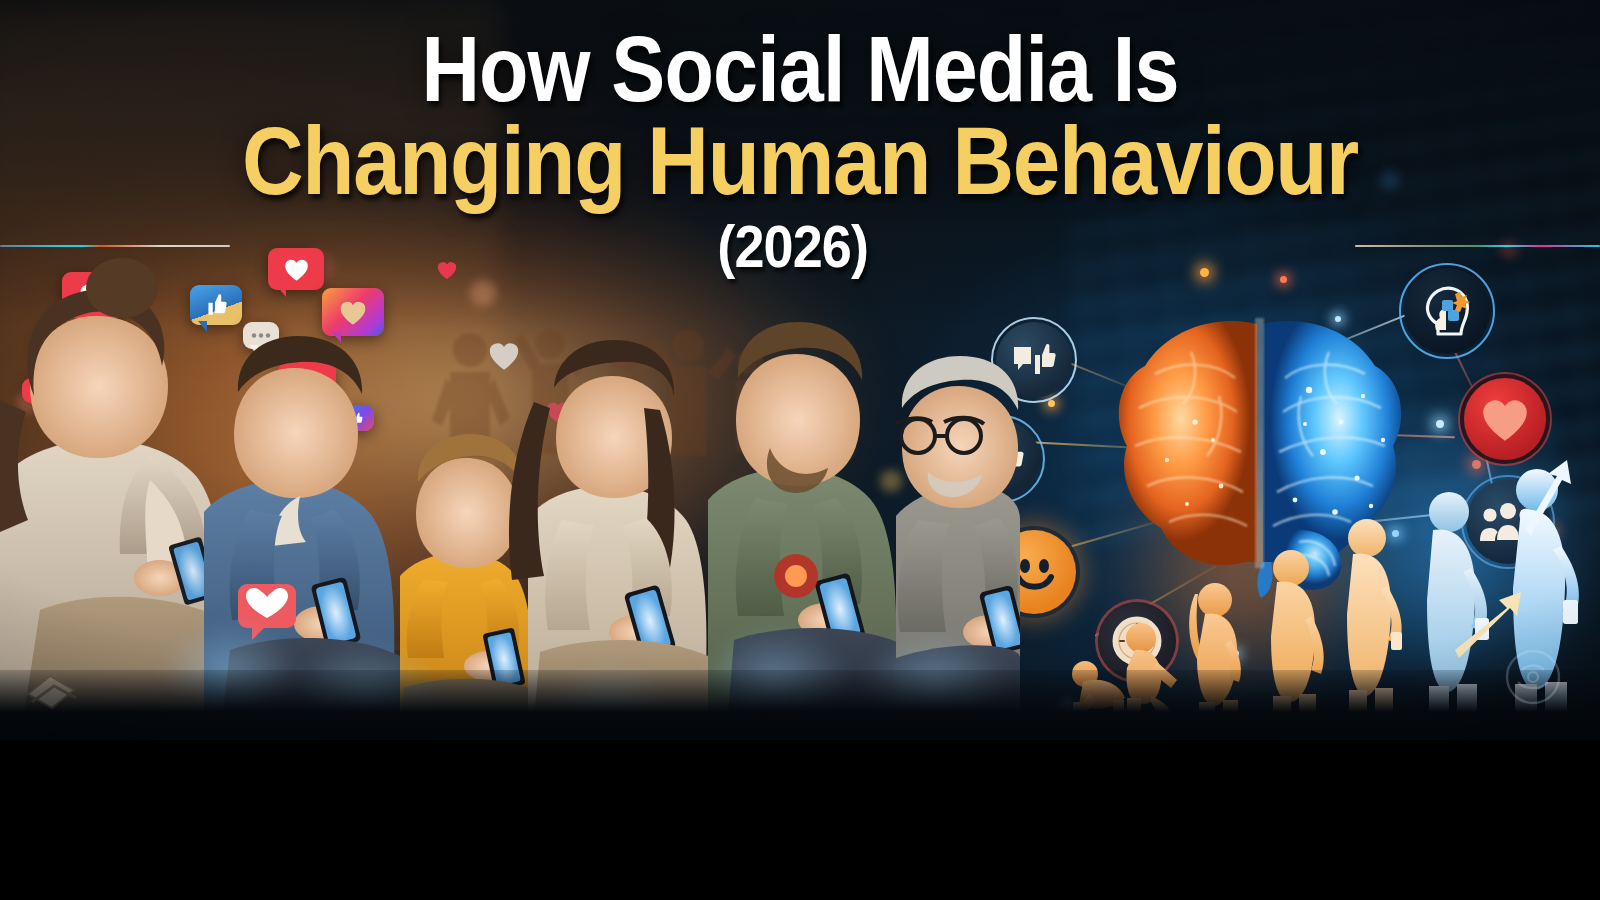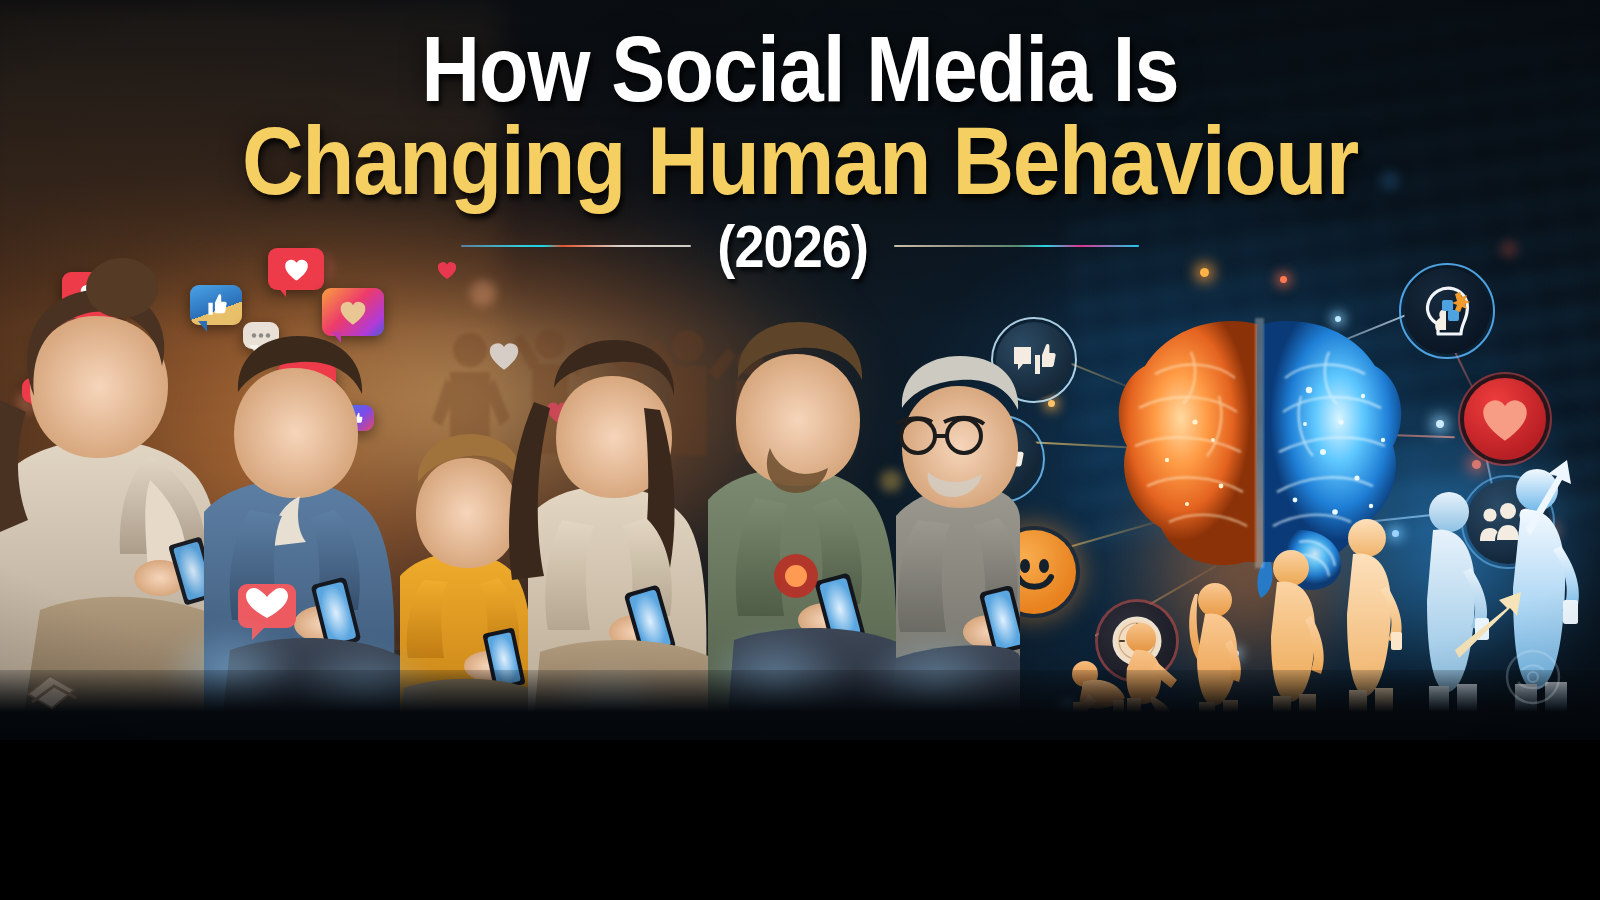--- a/index.html
+++ b/index.html
@@ -98,21 +98,21 @@
     transform:scaleX(.88);
     text-shadow:3px 5px 6px rgba(0,0,0,.78), 0 0 26px rgba(0,0,0,.55);
   }
   .t-line2{
     font-size:97px;line-height:.96;font-weight:700;color:#f5cf61;
     letter-spacing:-1.5px;margin-top:2px;
     font-family:"Liberation Sans","DejaVu Sans",sans-serif;
     transform:scaleX(.88);
     text-shadow:3px 5px 6px rgba(0,0,0,.72), 0 0 26px rgba(0,0,0,.5);
   }
-  .t-row3{display:flex;align-items:center;justify-content:center;gap:18px;margin-top:4px;}
+  .t-row3{display:flex;align-items:center;justify-content:space-between;gap:18px;margin-top:4px;}
   .t-line3{
     font-size:60px;font-weight:700;color:#ffffff;letter-spacing:-1px;
     transform:scaleX(.9);
     text-shadow:3px 4px 5px rgba(0,0,0,.75);
   }
   .rule{height:2.5px;border-radius:2px;}
   .rule-l{width:230px;background:linear-gradient(90deg,#5d7f9e 0%,#33c9dd 26%,#19d4e6 36%,#e0552c 44%,#d9d4cc 70%,#cfcac2 100%);}
   .rule-r{width:245px;background:linear-gradient(90deg,#c9bfa8 0%,#8f8c7e 30%,#5a8c6e 50%,#27d4e8 62%,#e0338f 76%,#22c8e8 100%);}
 
   

